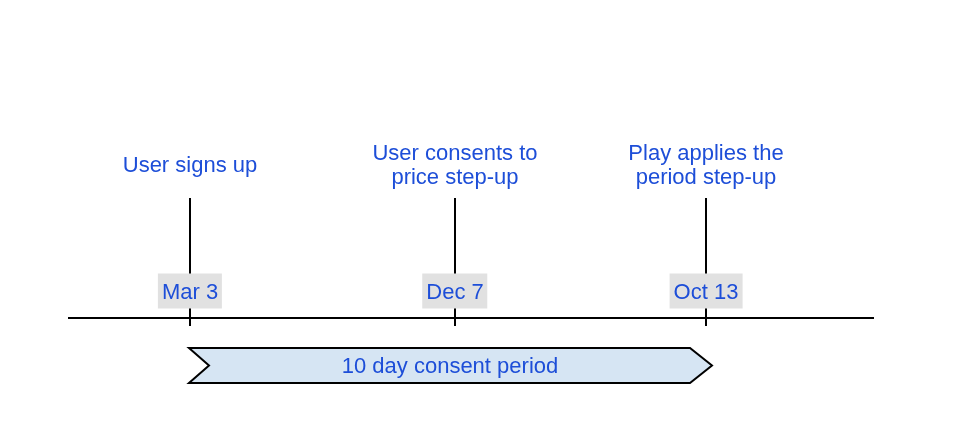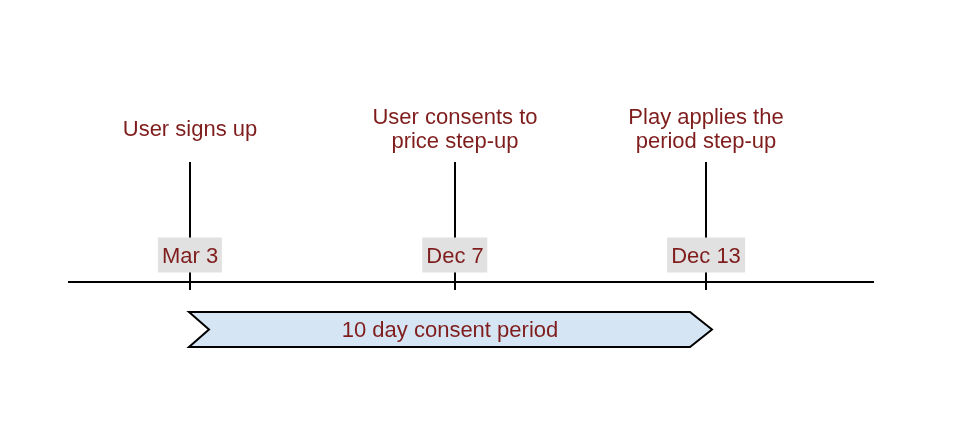--- a/index.html
+++ b/index.html
@@ -6,22 +6,23 @@
     margin: 0;
     padding: 0;
     background: #ffffff;
   }
   .canvas {
     position: relative;
     width: 958px;
     height: 356px;
     background: #ffffff;
     font-family: "Liberation Sans", "DejaVu Sans", sans-serif;
-    color: #7f1d1d;
+    color: #1d4ed8;
     overflow: hidden;
+    margin-top: 36px;
   }
   .axis {
     position: absolute;
     left: 68px;
     top: 281px;
     width: 806px;
     height: 2px;
     background: #000000;
   }
   .event {
@@ -103,21 +104,21 @@
     <div class="tick"></div>
     <div class="event-label">User consents to
 price step-up</div>
     <div class="date-badge">Dec 7</div>
   </div>
 
   <div class="event" style="--x:706px">
     <div class="tick"></div>
     <div class="event-label">Play applies the
 period step-up</div>
-    <div class="date-badge">Dec 13</div>
+    <div class="date-badge">Oct 13</div>
   </div>
 
   <svg class="period-shape" viewBox="0 0 530 42" aria-hidden="true">
     <polygon points="3,3 504,3 526,20.5 504,38 3,38 23,20.5"></polygon>
   </svg>
   <div class="period-label">10 day consent period</div>
 
 </div>
 
 </body></html>

